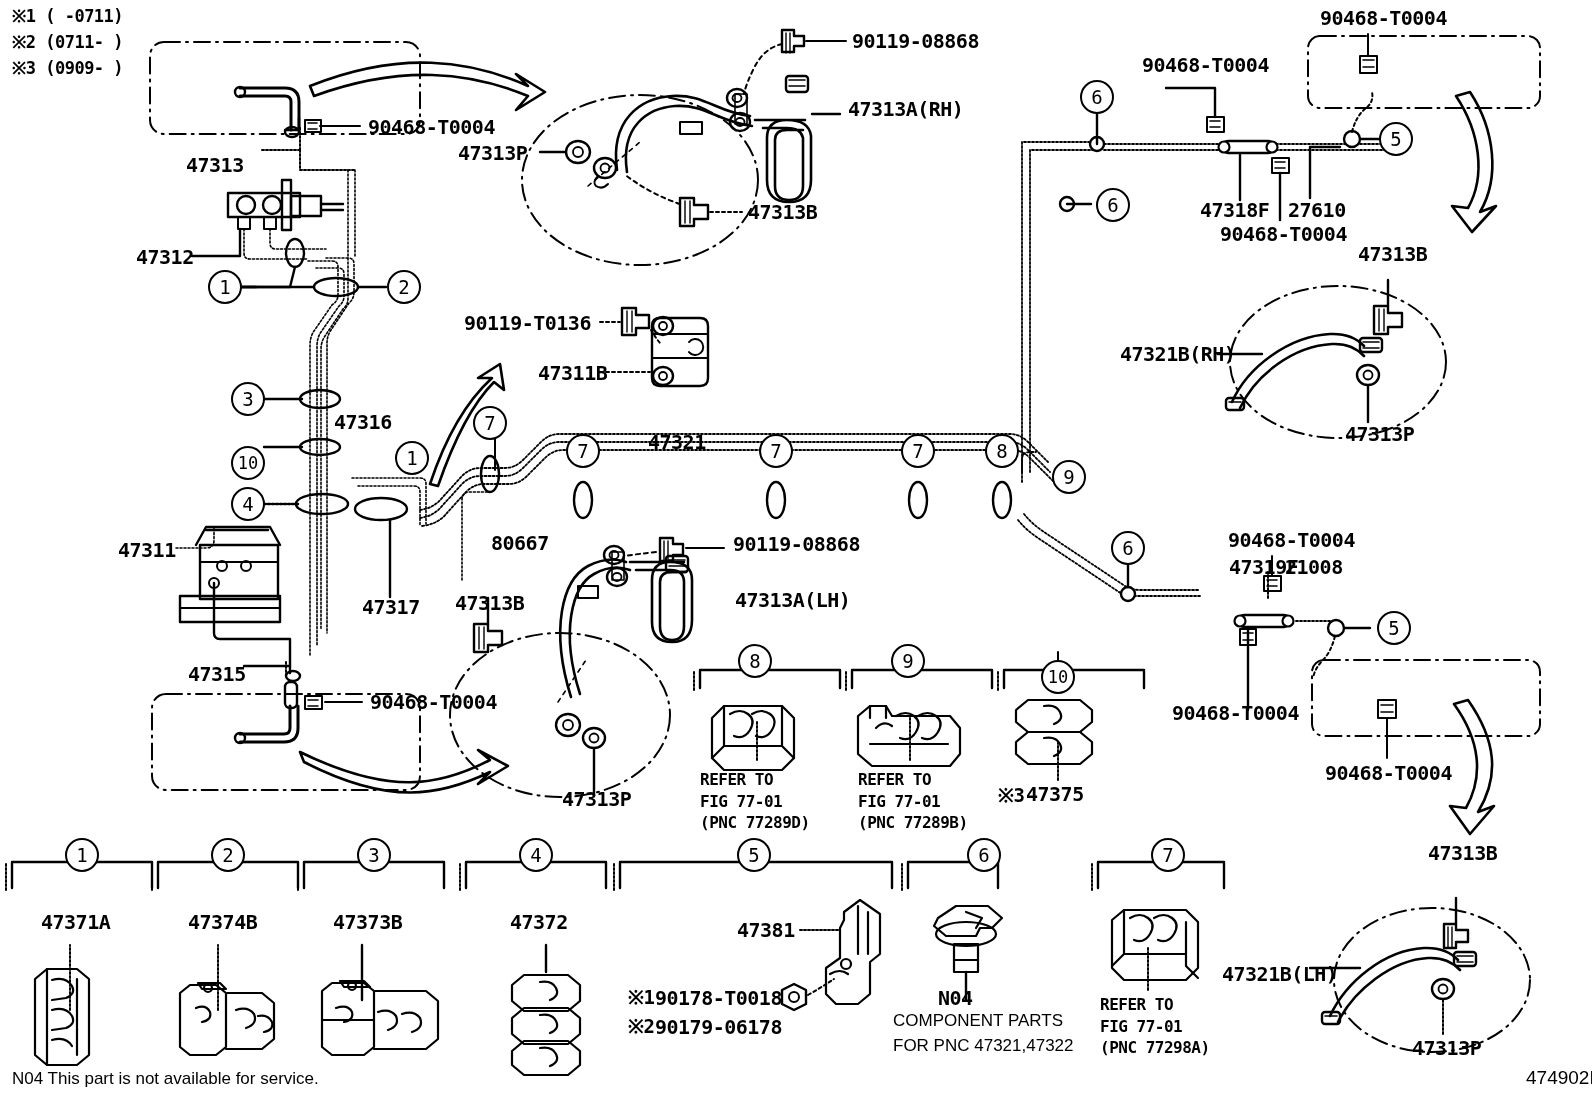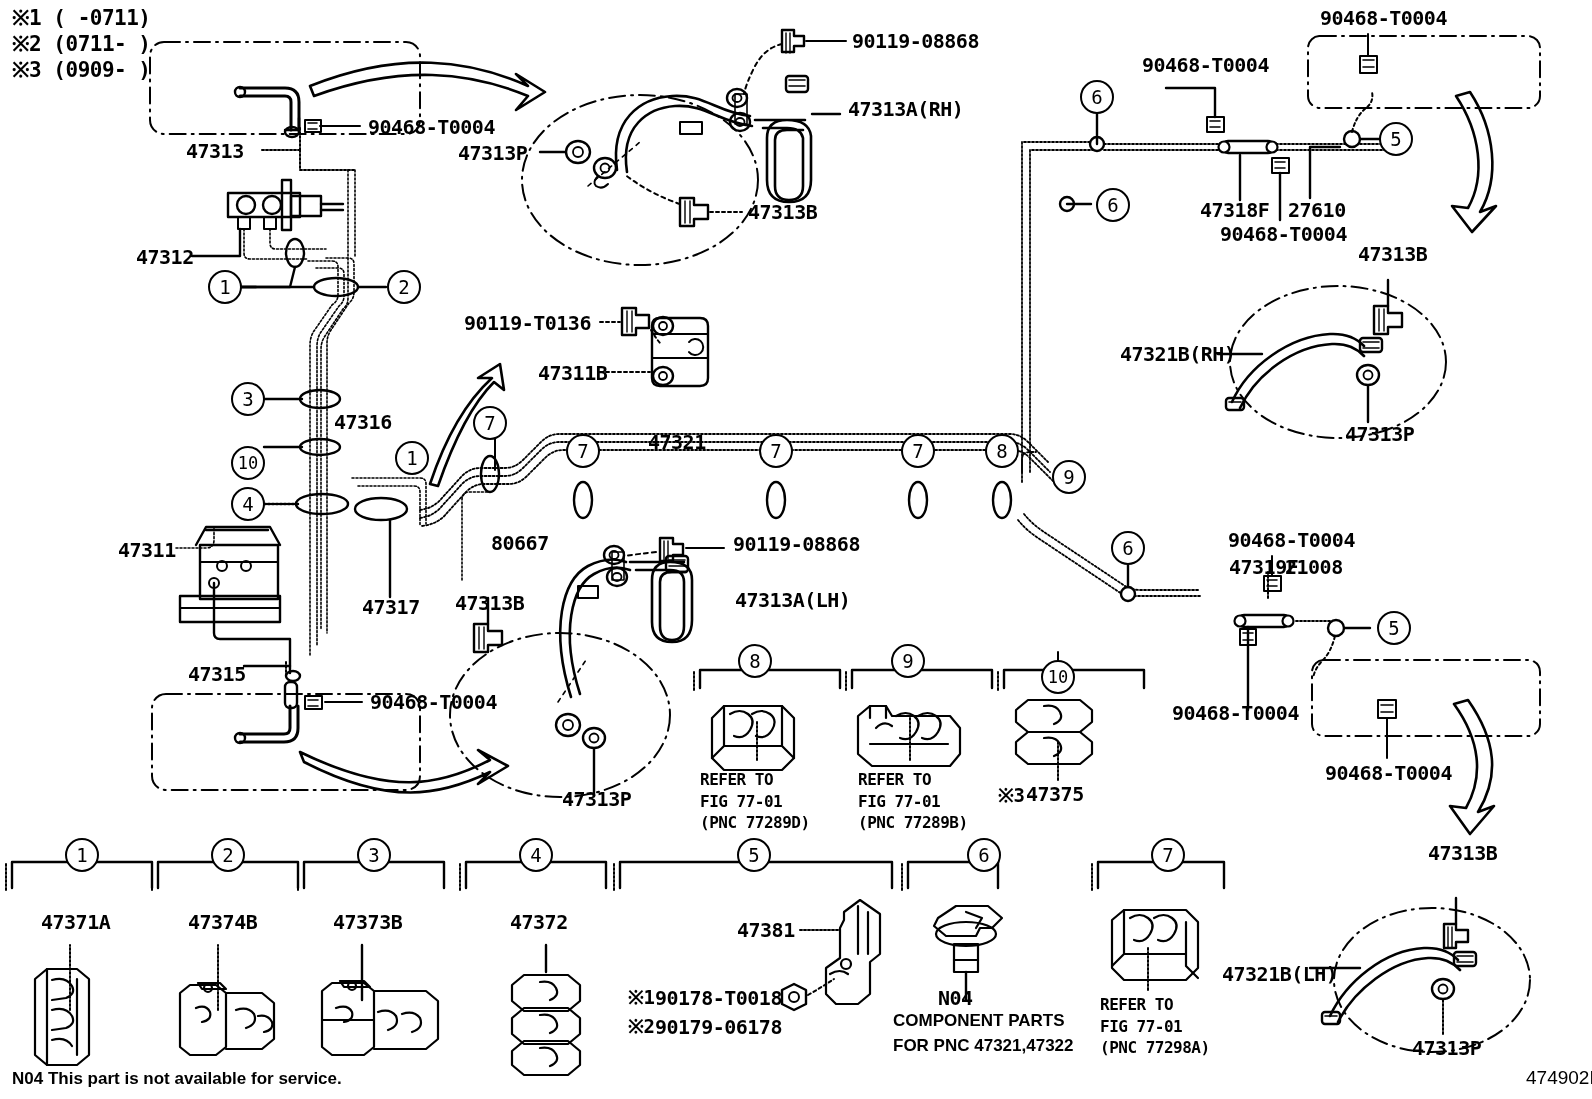--- a/index.html
+++ b/index.html
@@ -20,24 +20,24 @@
   .lbl {
     position: absolute;
     font-family: "DejaVu Sans Mono", "Liberation Mono", monospace;
     font-weight: bold;
     font-size: 20px;
     color: #000;
     white-space: nowrap;
     letter-spacing: -0.5px;
     line-height: 1;
   }
-  .lbl.sm { font-size: 21px; text-align: right; }
+  .lbl.sm { font-size: 17px; text-align: right; }
   .lbl.note {
     font-family: "Liberation Sans", sans-serif;
-    font-weight: bold;
+    font-weight: normal;
     font-size: 17px;
     letter-spacing: 0;
   }
   .lbl.dw {
     font-family: "Liberation Sans", sans-serif;
     font-weight: normal;
     font-size: 19px;
     letter-spacing: 0;
   }
   .lbl.refer { font-size: 16px; line-height: 1.35; white-space: pre; }
@@ -509,21 +509,21 @@
       <path d="M1443 1000 V1034" stroke-width="2" stroke-dasharray="2 2"></path>
     </g>
   </svg>
 
   <div class="lbl sm" style="left:12px; top:8px;">※1 (    -0711)</div>
   <div class="lbl sm" style="left:12px; top:34px;">※2 (0711-    )</div>
   <div class="lbl sm" style="left:12px; top:60px;">※3 (0909-    )</div>
 
   <div class="lbl" style="left:852px; top:31px;">90119-08868</div>
   <div class="lbl" style="left:368px; top:117px;">90468-T0004</div>
-  <div class="lbl" style="left:186px; top:141px;">47313</div>
+  <div class="lbl" style="left:186px; top:155px;">47313</div>
   <div class="lbl" style="left:848px; top:99px;">47313A(RH)</div>
   <div class="lbl" style="left:458px; top:143px;">47313P</div>
   <div class="lbl" style="left:748px; top:202px;">47313B</div>
   <div class="lbl" style="left:136px; top:247px;">47312</div>
   <div class="lbl" style="left:464px; top:313px;">90119-T0136</div>
   <div class="lbl" style="left:538px; top:363px;">47311B</div>
   <div class="lbl" style="left:334px; top:412px;">47316</div>
   <div class="lbl" style="left:648px; top:432px;">47321</div>
   <div class="lbl" style="left:491px; top:533px;">80667</div>
   <div class="lbl" style="left:118px; top:540px;">47311</div>

